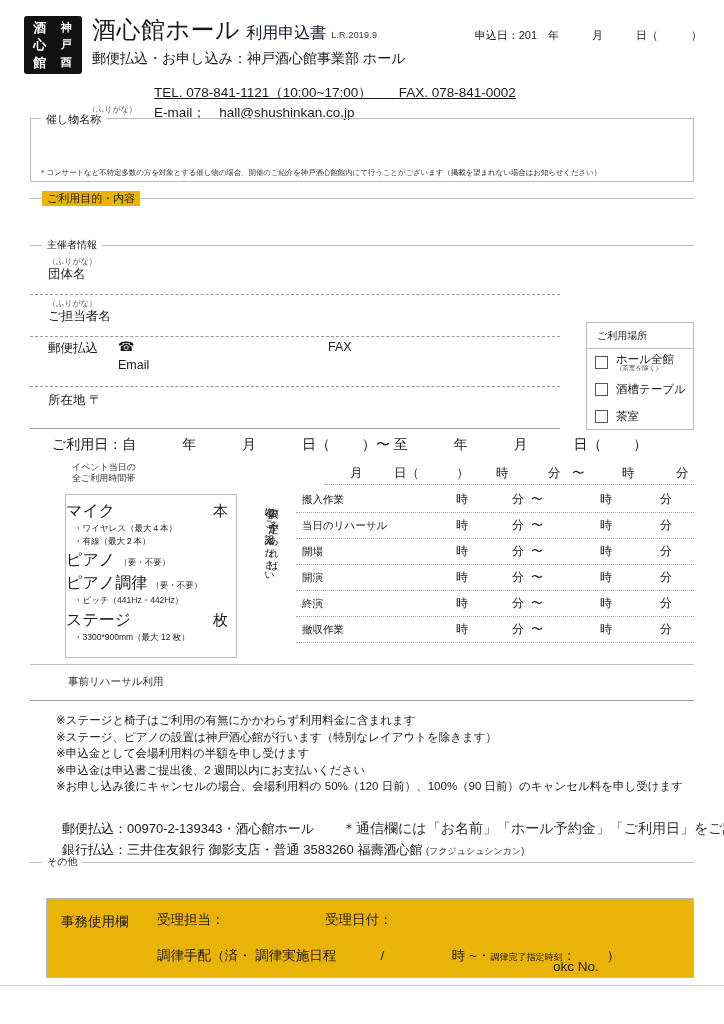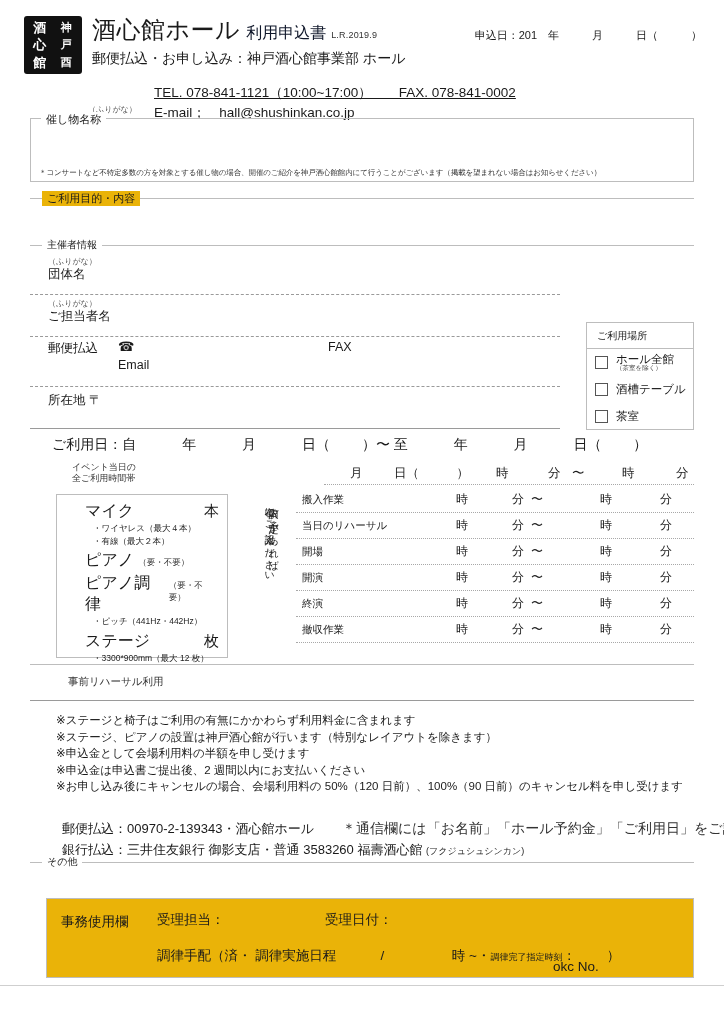--- a/index.html
+++ b/index.html
@@ -124,24 +124,24 @@
   .daterow { position:absolute; left:52px; top:436px; font-size:14px; color:#1a1a1a; }
 
   .evtday-lbl {
     position:absolute; left:72px; top:462px;
     font-size:9px; color:#333; line-height:1.25; text-align:left;
   }
   .timehdr { position:absolute; top:465px; font-size:12.5px; color:#1a1a1a; }
 
   
   .equip {
-    position:absolute; left:56px; top:494px;
+    position:absolute; left:65px; top:494px;
     width:172px; height:164px;
     border:1px solid #bdbdbd; background:#fff;
-    padding:6px 8px 0 28px;
+    padding:6px 8px 0 0;
   }
   .eq-row { display:flex; justify-content:space-between; align-items:baseline; }
   .eq-name { font-size:16px; color:#1a1a1a; }
   .eq-unit { font-size:15px; color:#1a1a1a; }
   .eq-opt { font-size:8.5px; color:#333; margin-left:4px; }
   .eq-bullet { font-size:8.5px; color:#222; margin:1px 0 0 8px; }
 
   
   .vnote {
     position:absolute; left:246px; top:500px;

